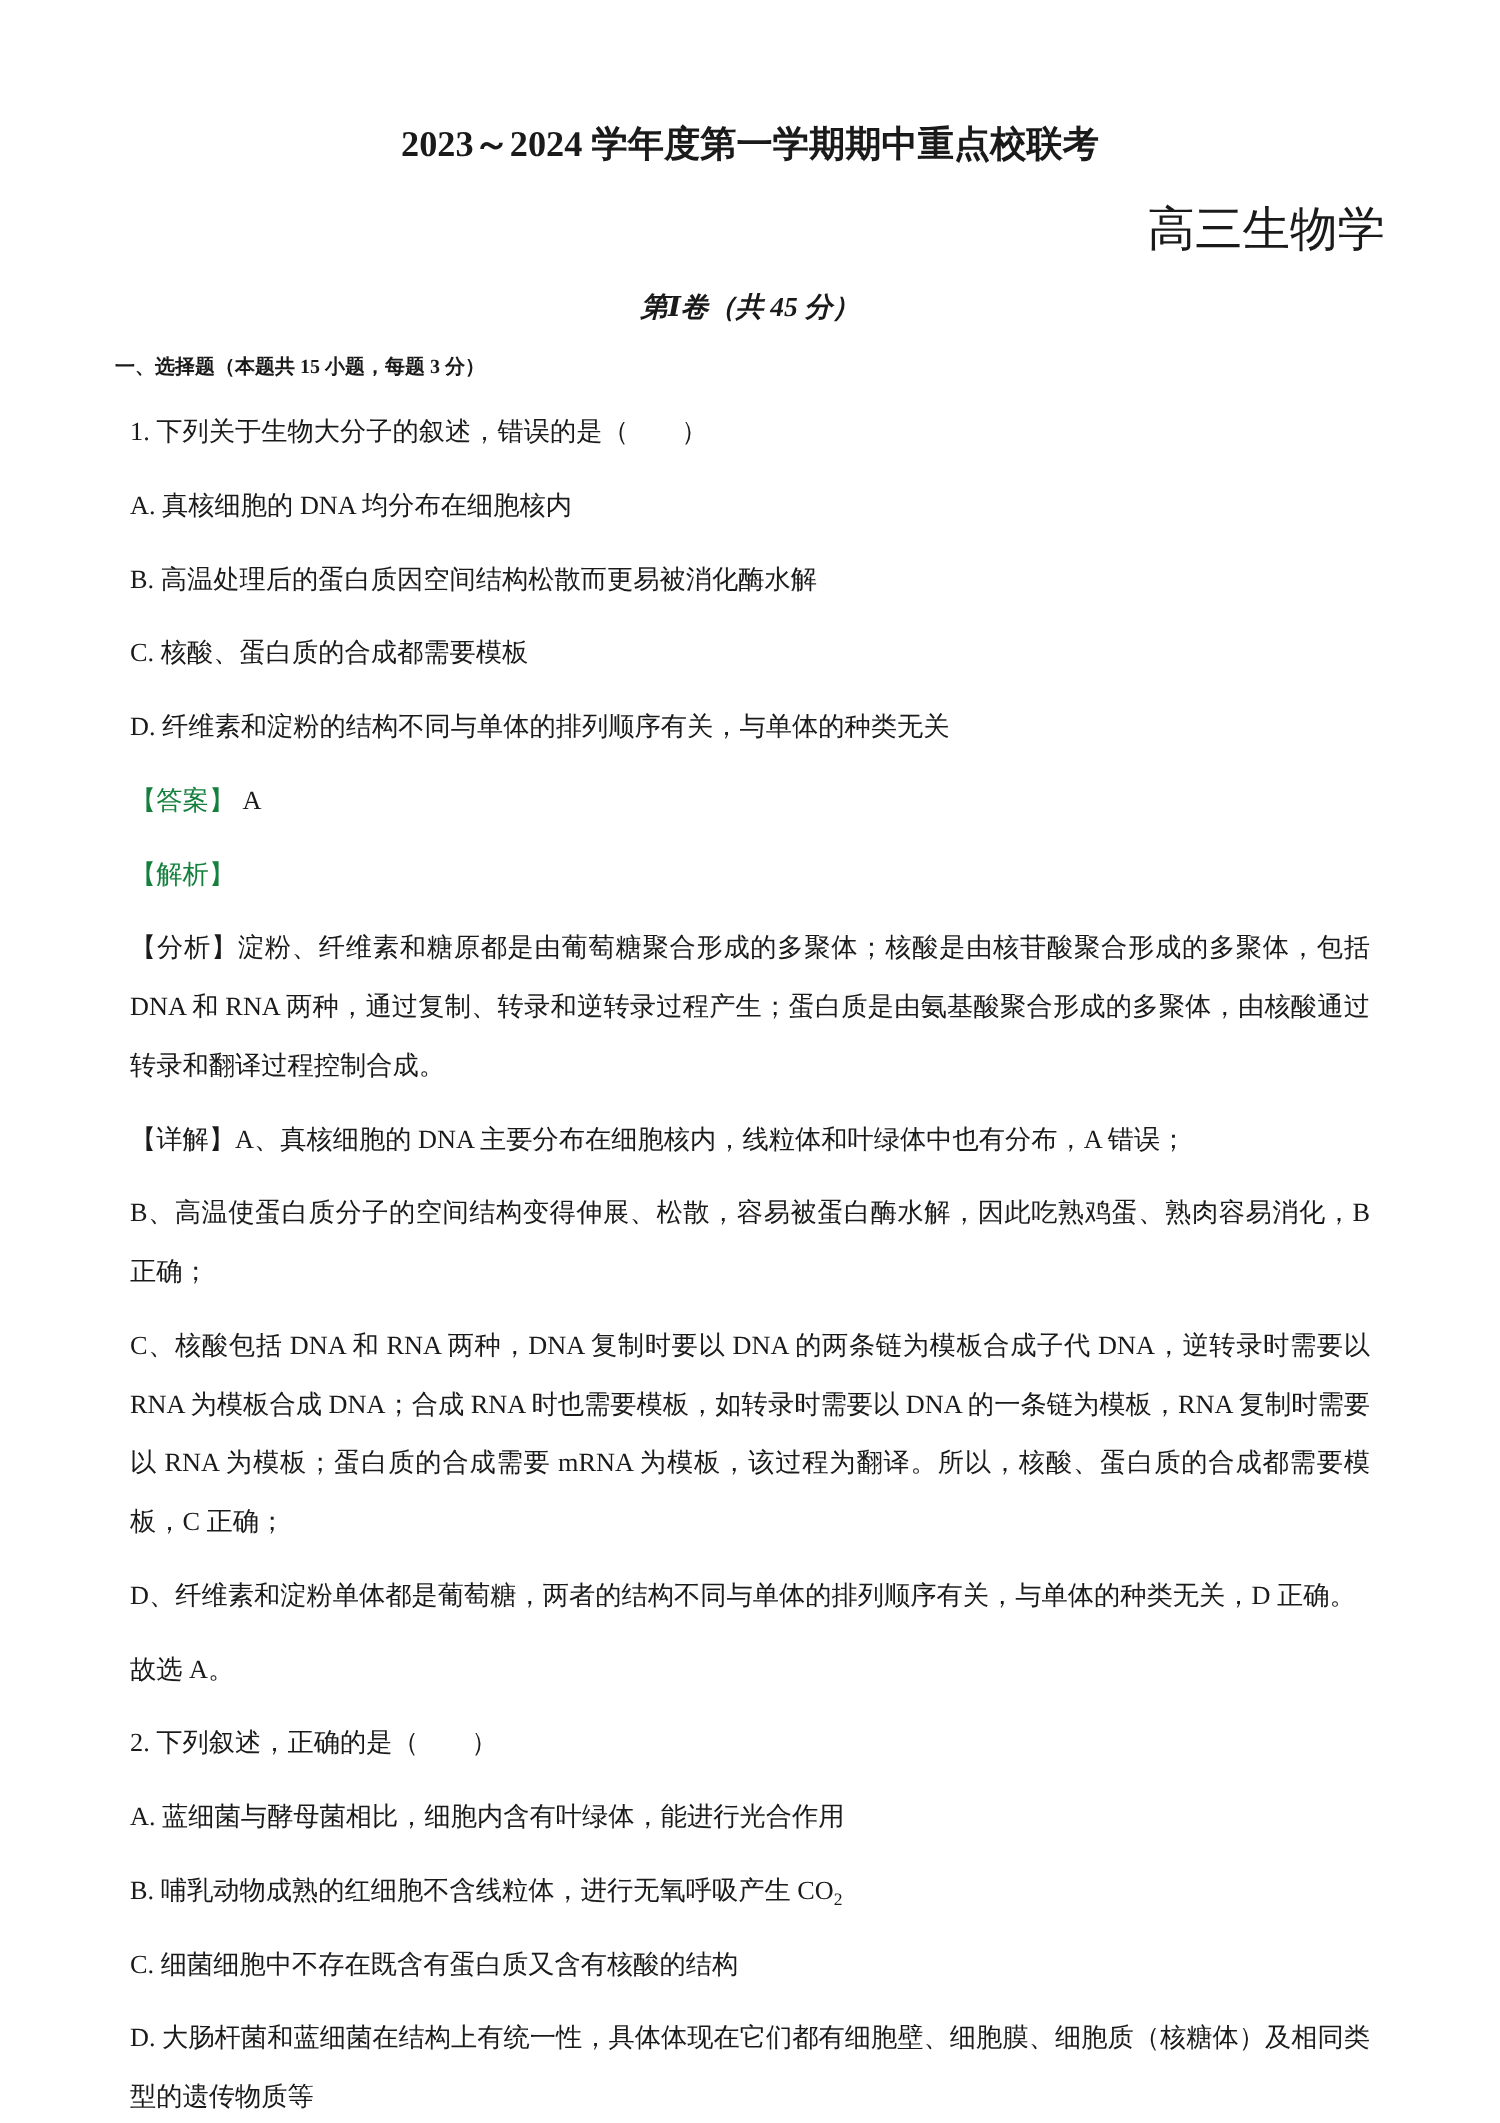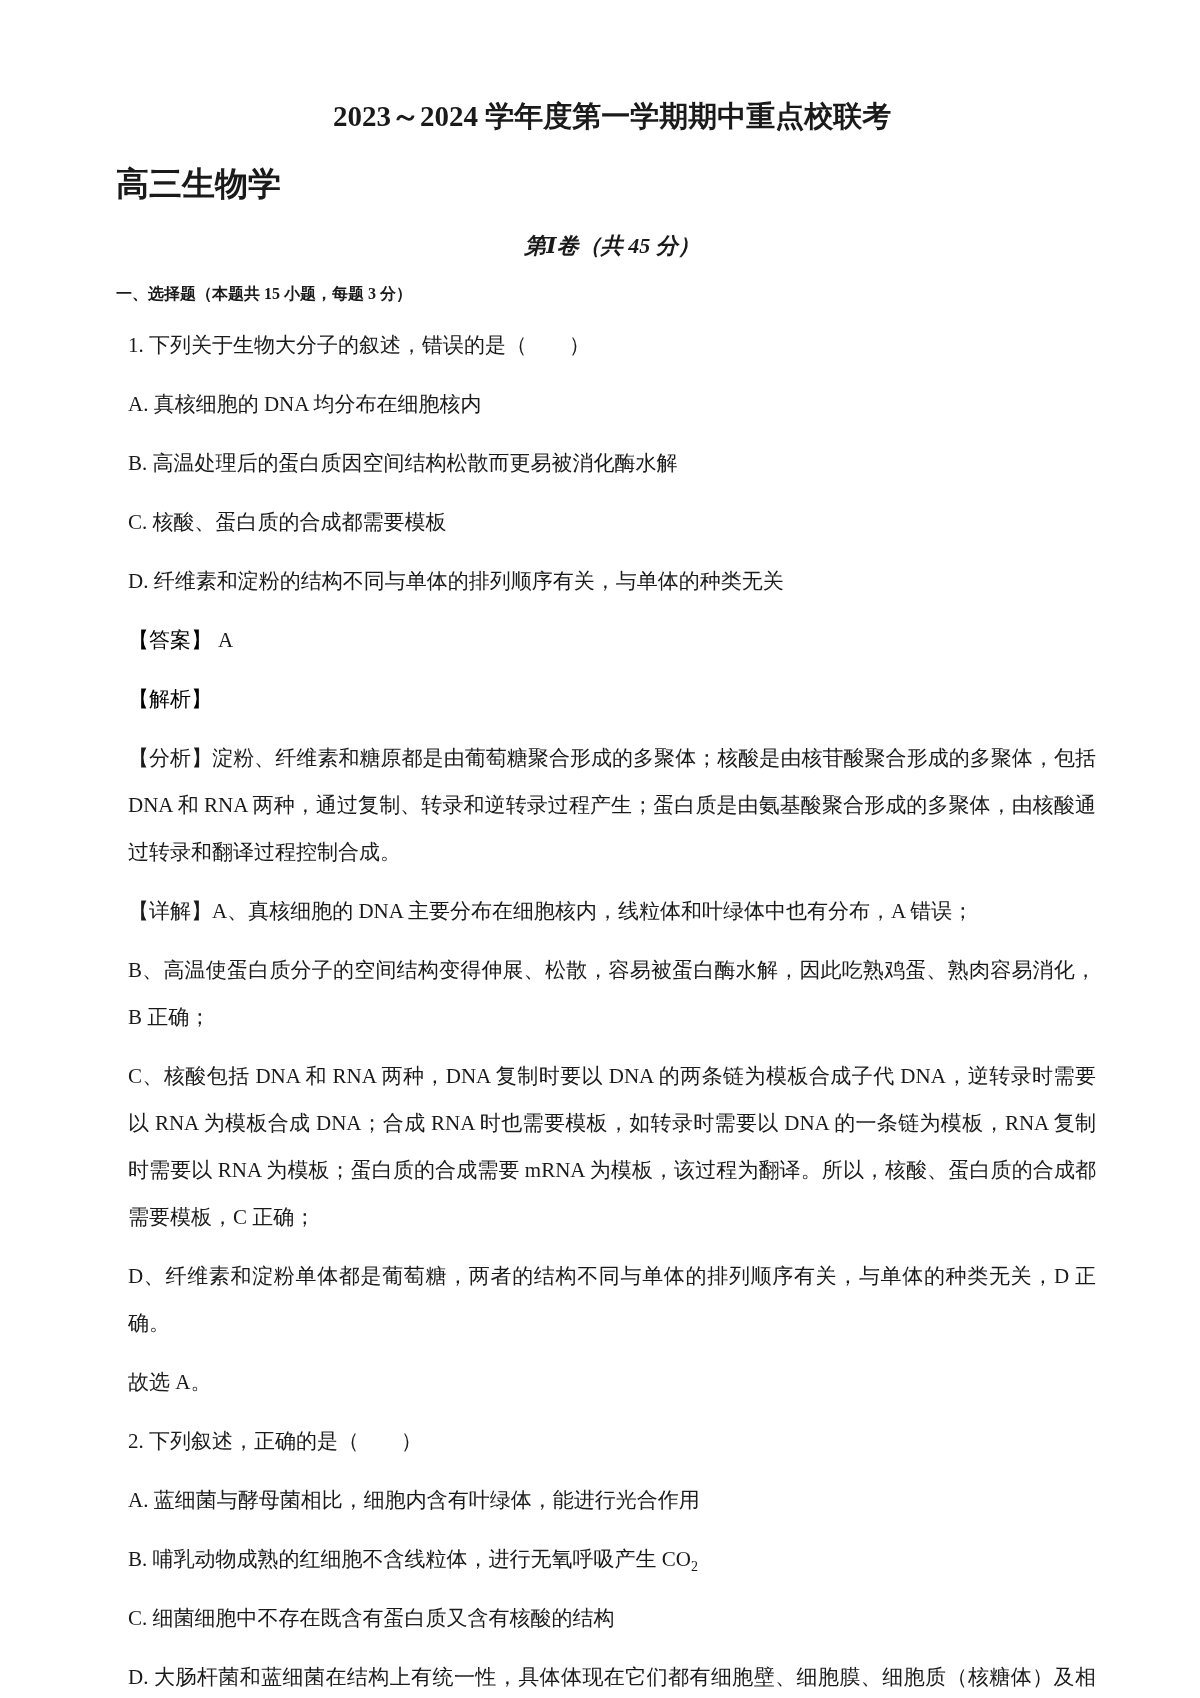--- a/index.html
+++ b/index.html
@@ -8,33 +8,33 @@
     background: #ffffff;
   }
   .page {
     position: relative;
     width: 1200px;
     height: 1698px;
     box-sizing: border-box;
     background: #ffffff;
     color: #1a1a1a;
     font-family: "Liberation Serif", "DejaVu Serif", serif;
-    padding: 96px 92px 0 116px;
+    padding: 96px 92px 0 92px;
     overflow: hidden;
   }
   .doc-title {
     text-align: center;
     font-weight: bold;
     font-size: 29px;
     line-height: 40px;
   }
   .doc-subtitle {
-    text-align: left;
-    font-weight: bold;
-    font-size: 33px;
+    text-align: right;
+    font-weight: normal;
+    font-size: 38px;
     line-height: 40px;
     margin-top: 28px;
   }
   .volume-heading {
     text-align: center;
     font-weight: bold;
     font-size: 22px;
     line-height: 32px;
     margin-top: 26px;
     font-style: italic;
@@ -49,21 +49,21 @@
     margin-top: 12px;
     font-size: 21px;
     line-height: 47px;
   }
   .content p {
     margin: 12px;
     text-align: justify;
     text-align-last: left;
   }
   .blue {
-    color: #000000;
+    color: #15803d;
   }
   .ans {
     padding-left: 6px;
   }
   sub.sub {
     font-size: 14px;
     line-height: 0;
   }
 </style>
 </head>

